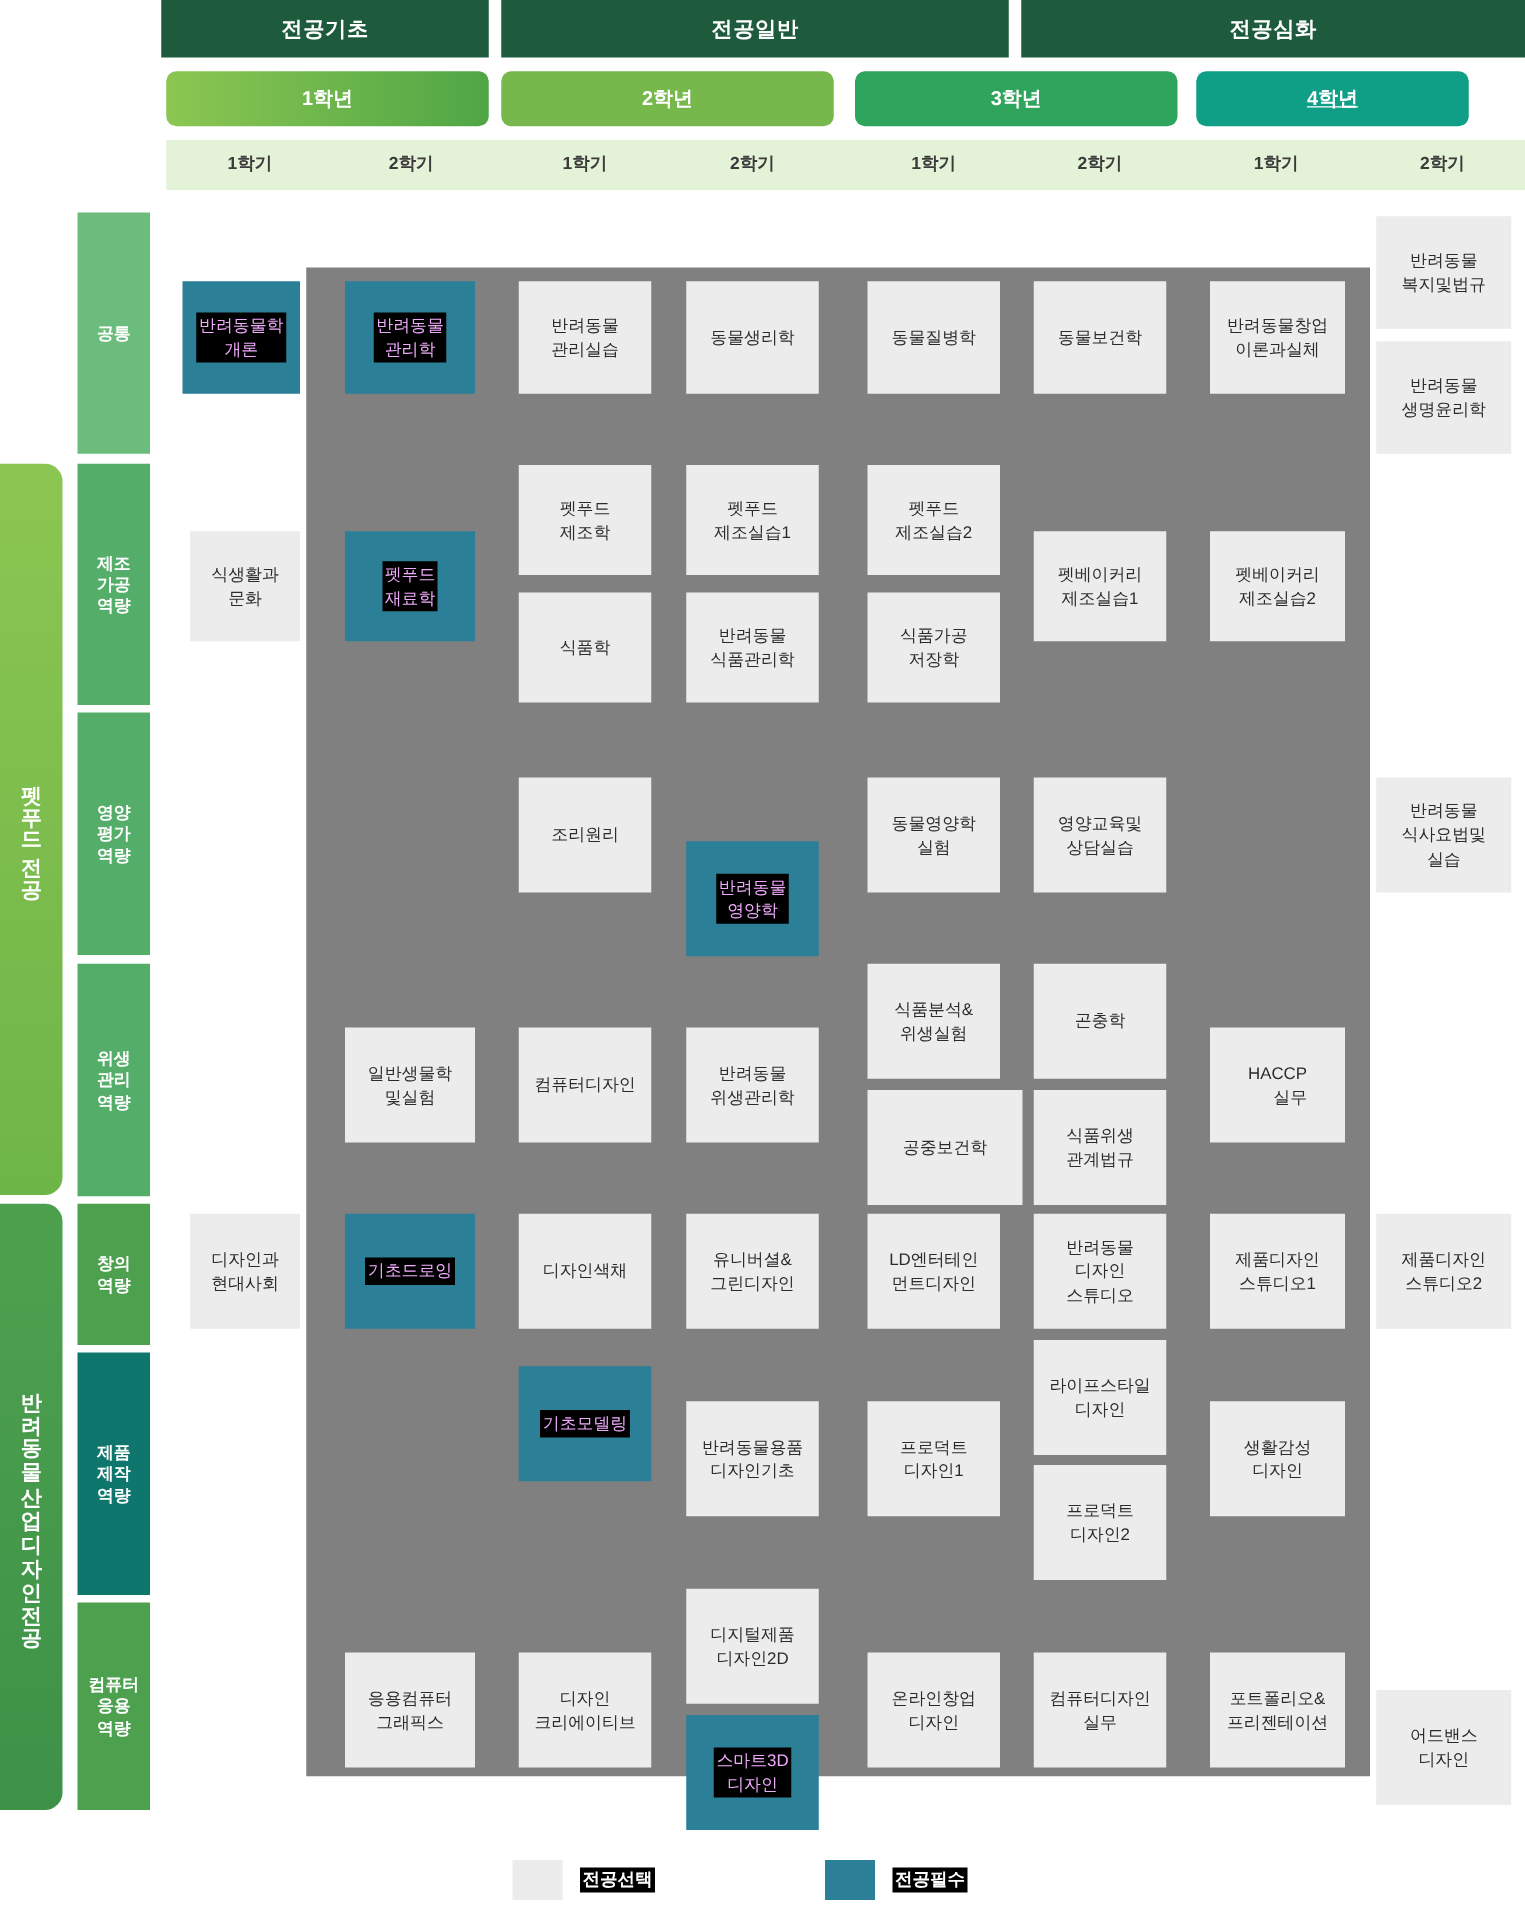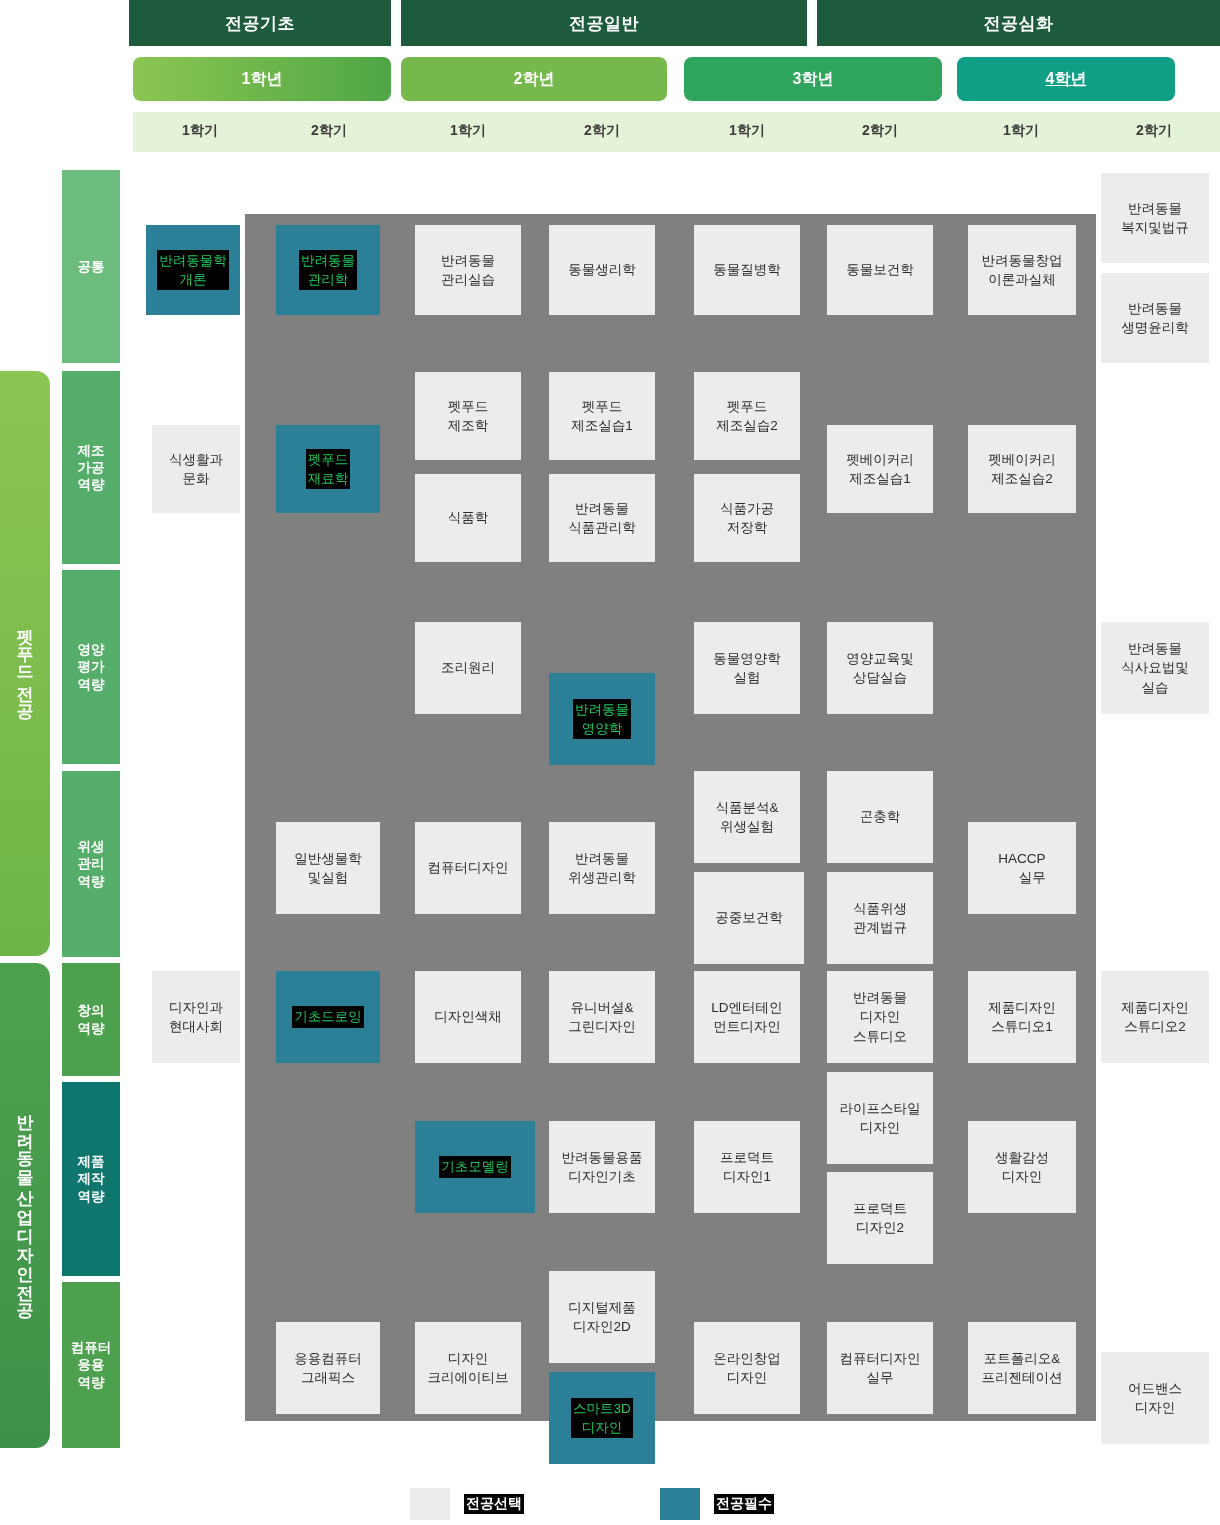--- a/index.html
+++ b/index.html
@@ -116,21 +116,21 @@
     box-sizing: border-box;
     padding: 2px 3px;
   }
   .course.req {
     background: #2b7f96;
     color: #ffffff;
   }
   
   .course.req .hl {
     background: #000000;
-    color: #22c55e;
+    color: #f0abfc;
     display: inline-block;
     padding: 1px 2px;
     white-space: pre-line;
     line-height: 1.42;
   }
 
   
   .legend {
     position: absolute;
     display: flex;
@@ -316,21 +316,21 @@
     <span>일반생물학
 및실험</span></div>
   <div class="course" style="left:415px; top:822px; width:106px; height:92px;">
     <span>컴퓨터디자인</span></div>
   <div class="course" style="left:549px; top:822px; width:106px; height:92px;">
     <span>반려동물
 위생관리학</span></div>
   <div class="course" style="left:694px; top:771px; width:106px; height:92px;">
     <span>식품분석&amp;
 위생실험</span></div>
-  <div class="course" style="left:694px; top:872px; width:110px; height:92px;">
+  <div class="course" style="left:694px; top:872px; width:124px; height:92px;">
     <span>공중보건학</span></div>
   <div class="course" style="left:827px; top:771px; width:106px; height:92px;">
     <span>곤충학</span></div>
   <div class="course" style="left:827px; top:872px; width:106px; height:92px;">
     <span>식품위생
 관계법규</span></div>
   <div class="course" style="left:968px; top:822px; width:108px; height:92px;text-align:right;">
     <span>HACCP
 실무</span></div>
 
@@ -351,21 +351,21 @@
     <span>반려동물
 디자인
 스튜디오</span></div>
   <div class="course" style="left:968px; top:971px; width:108px; height:92px;">
     <span>제품디자인
 스튜디오1</span></div>
   <div class="course" style="left:1101px; top:971px; width:108px; height:92px;">
     <span>제품디자인
 스튜디오2</span></div>
 
-  <div class="course req" style="left:415px; top:1121px; width:120px; height:92px;">
+  <div class="course req" style="left:415px; top:1093px; width:106px; height:92px;">
     <span class="hl">기초모델링</span></div>
   <div class="course" style="left:549px; top:1121px; width:106px; height:92px;">
     <span>반려동물용품
 디자인기초</span></div>
   <div class="course" style="left:694px; top:1121px; width:106px; height:92px;">
     <span>프로덕트
 디자인1</span></div>
   <div class="course" style="left:827px; top:1072px; width:106px; height:92px;">
     <span>라이프스타일
 디자인</span></div>

